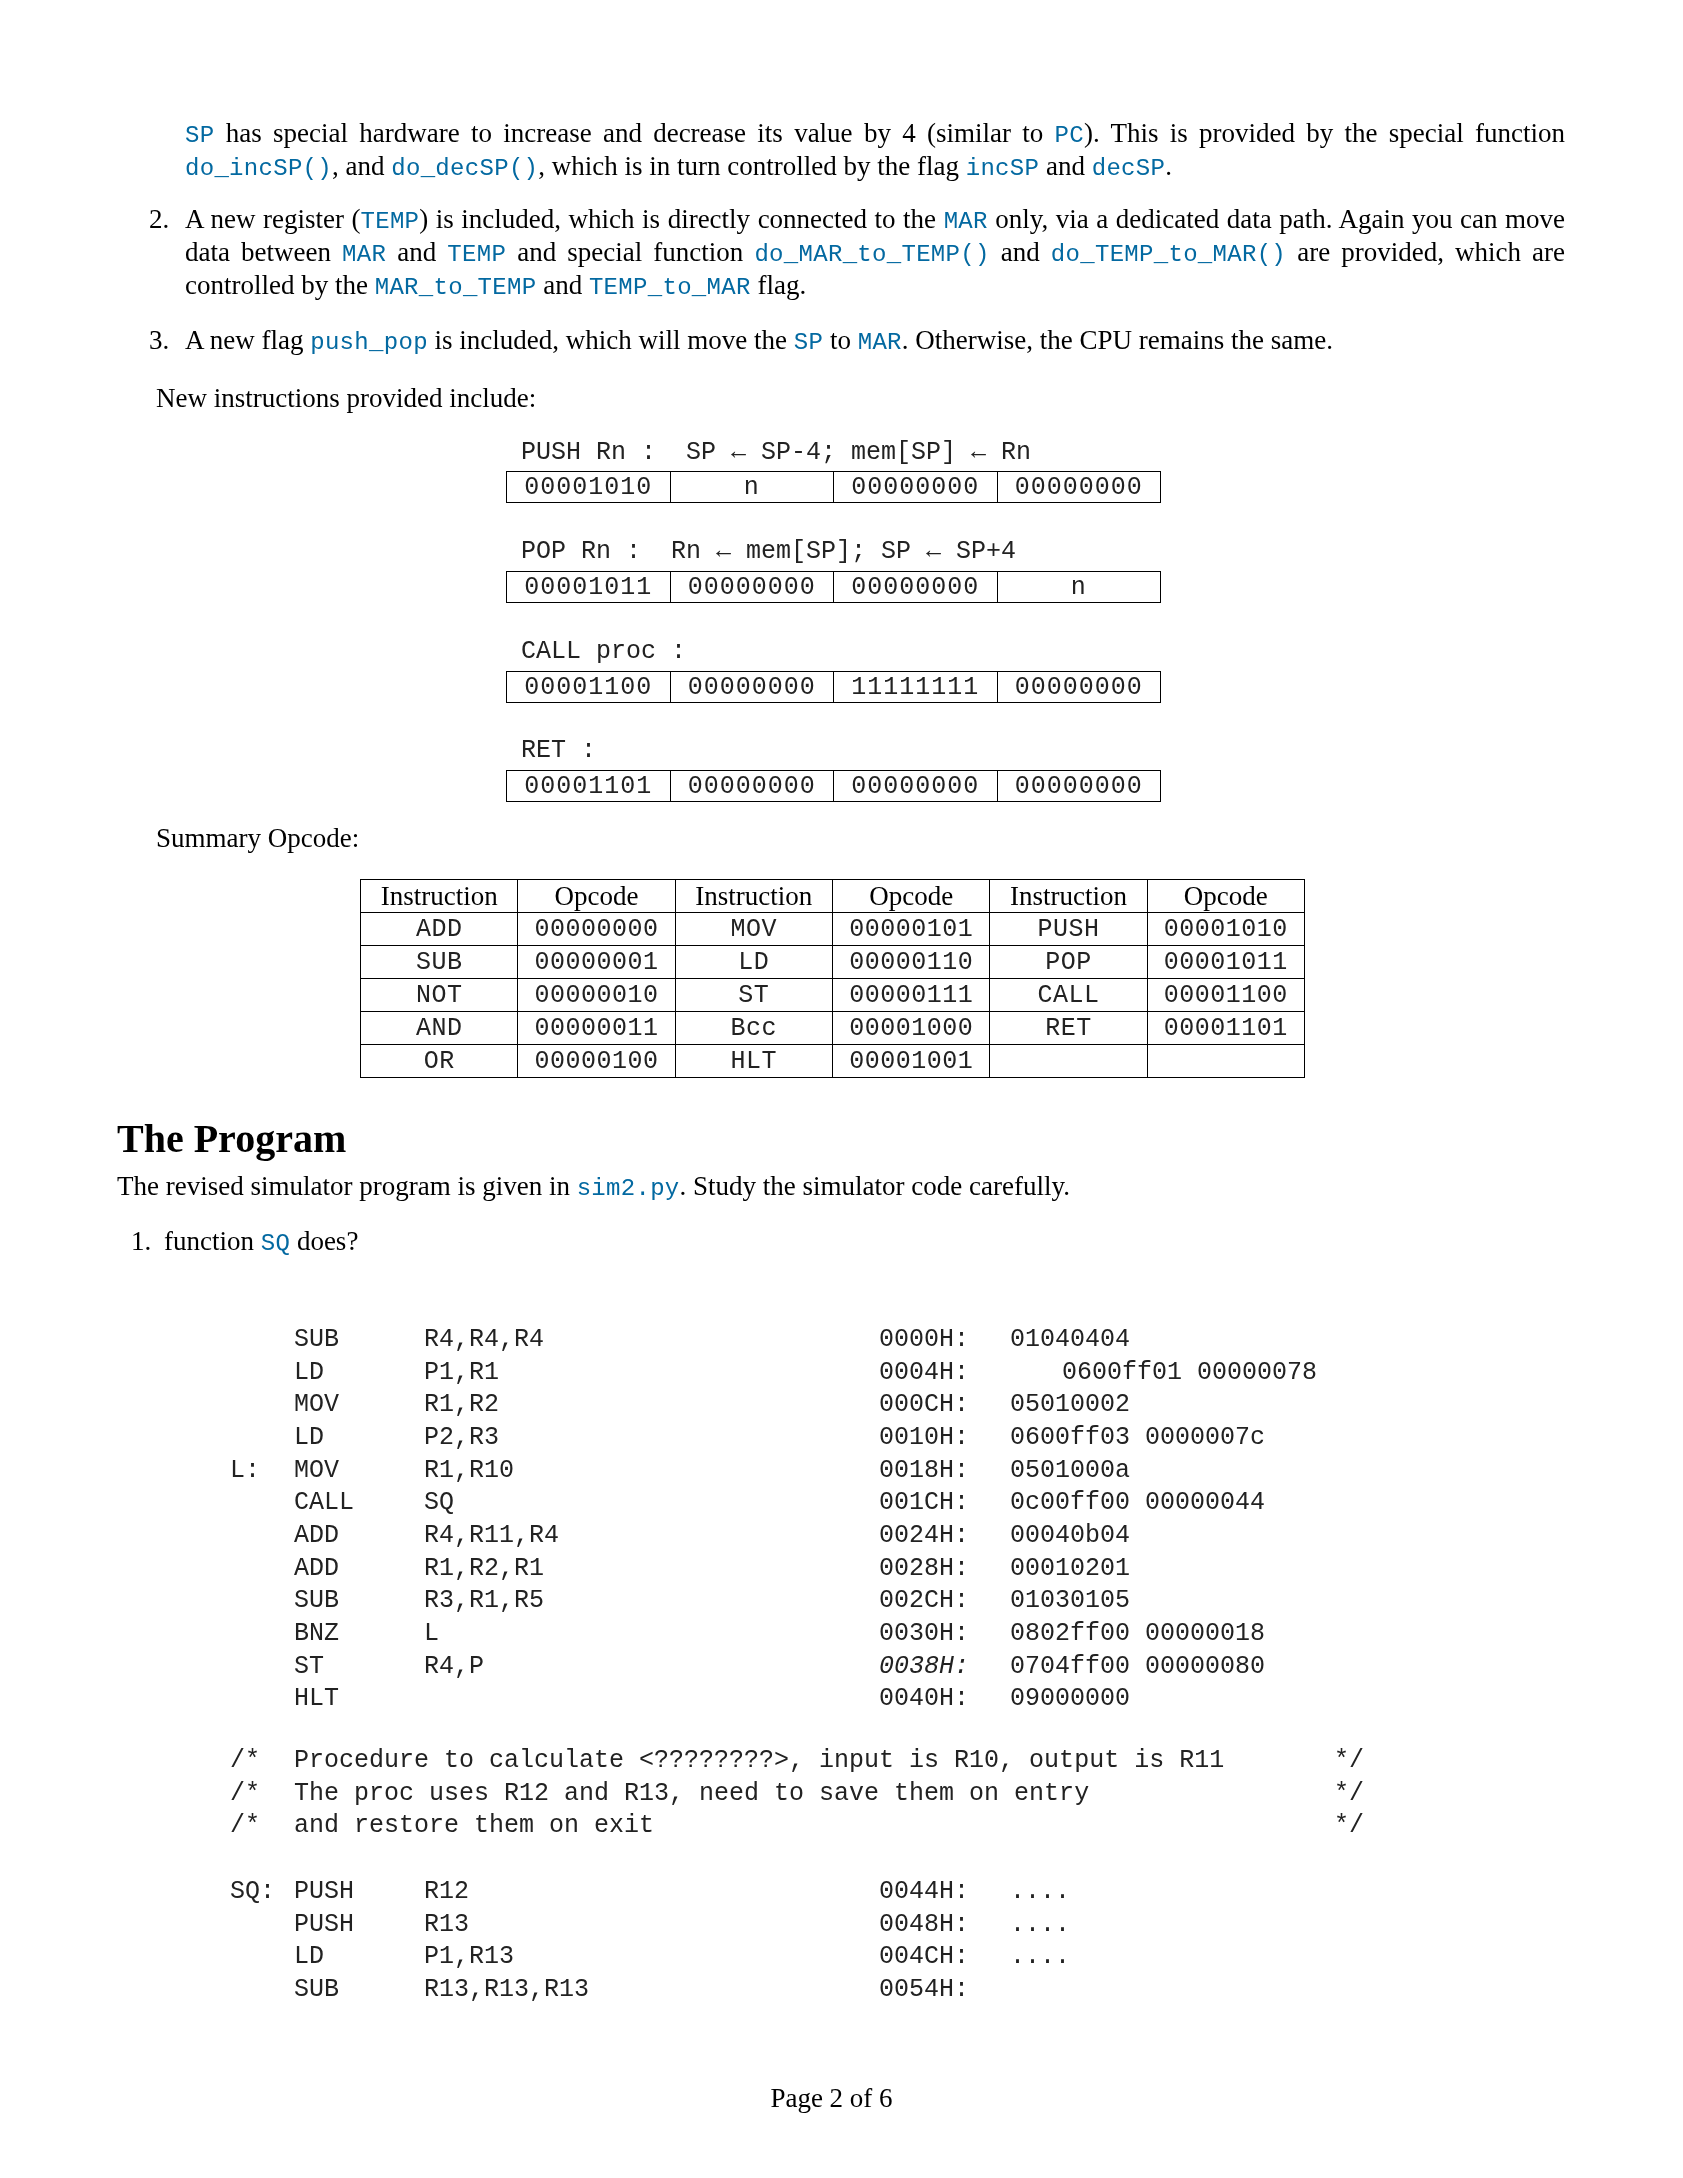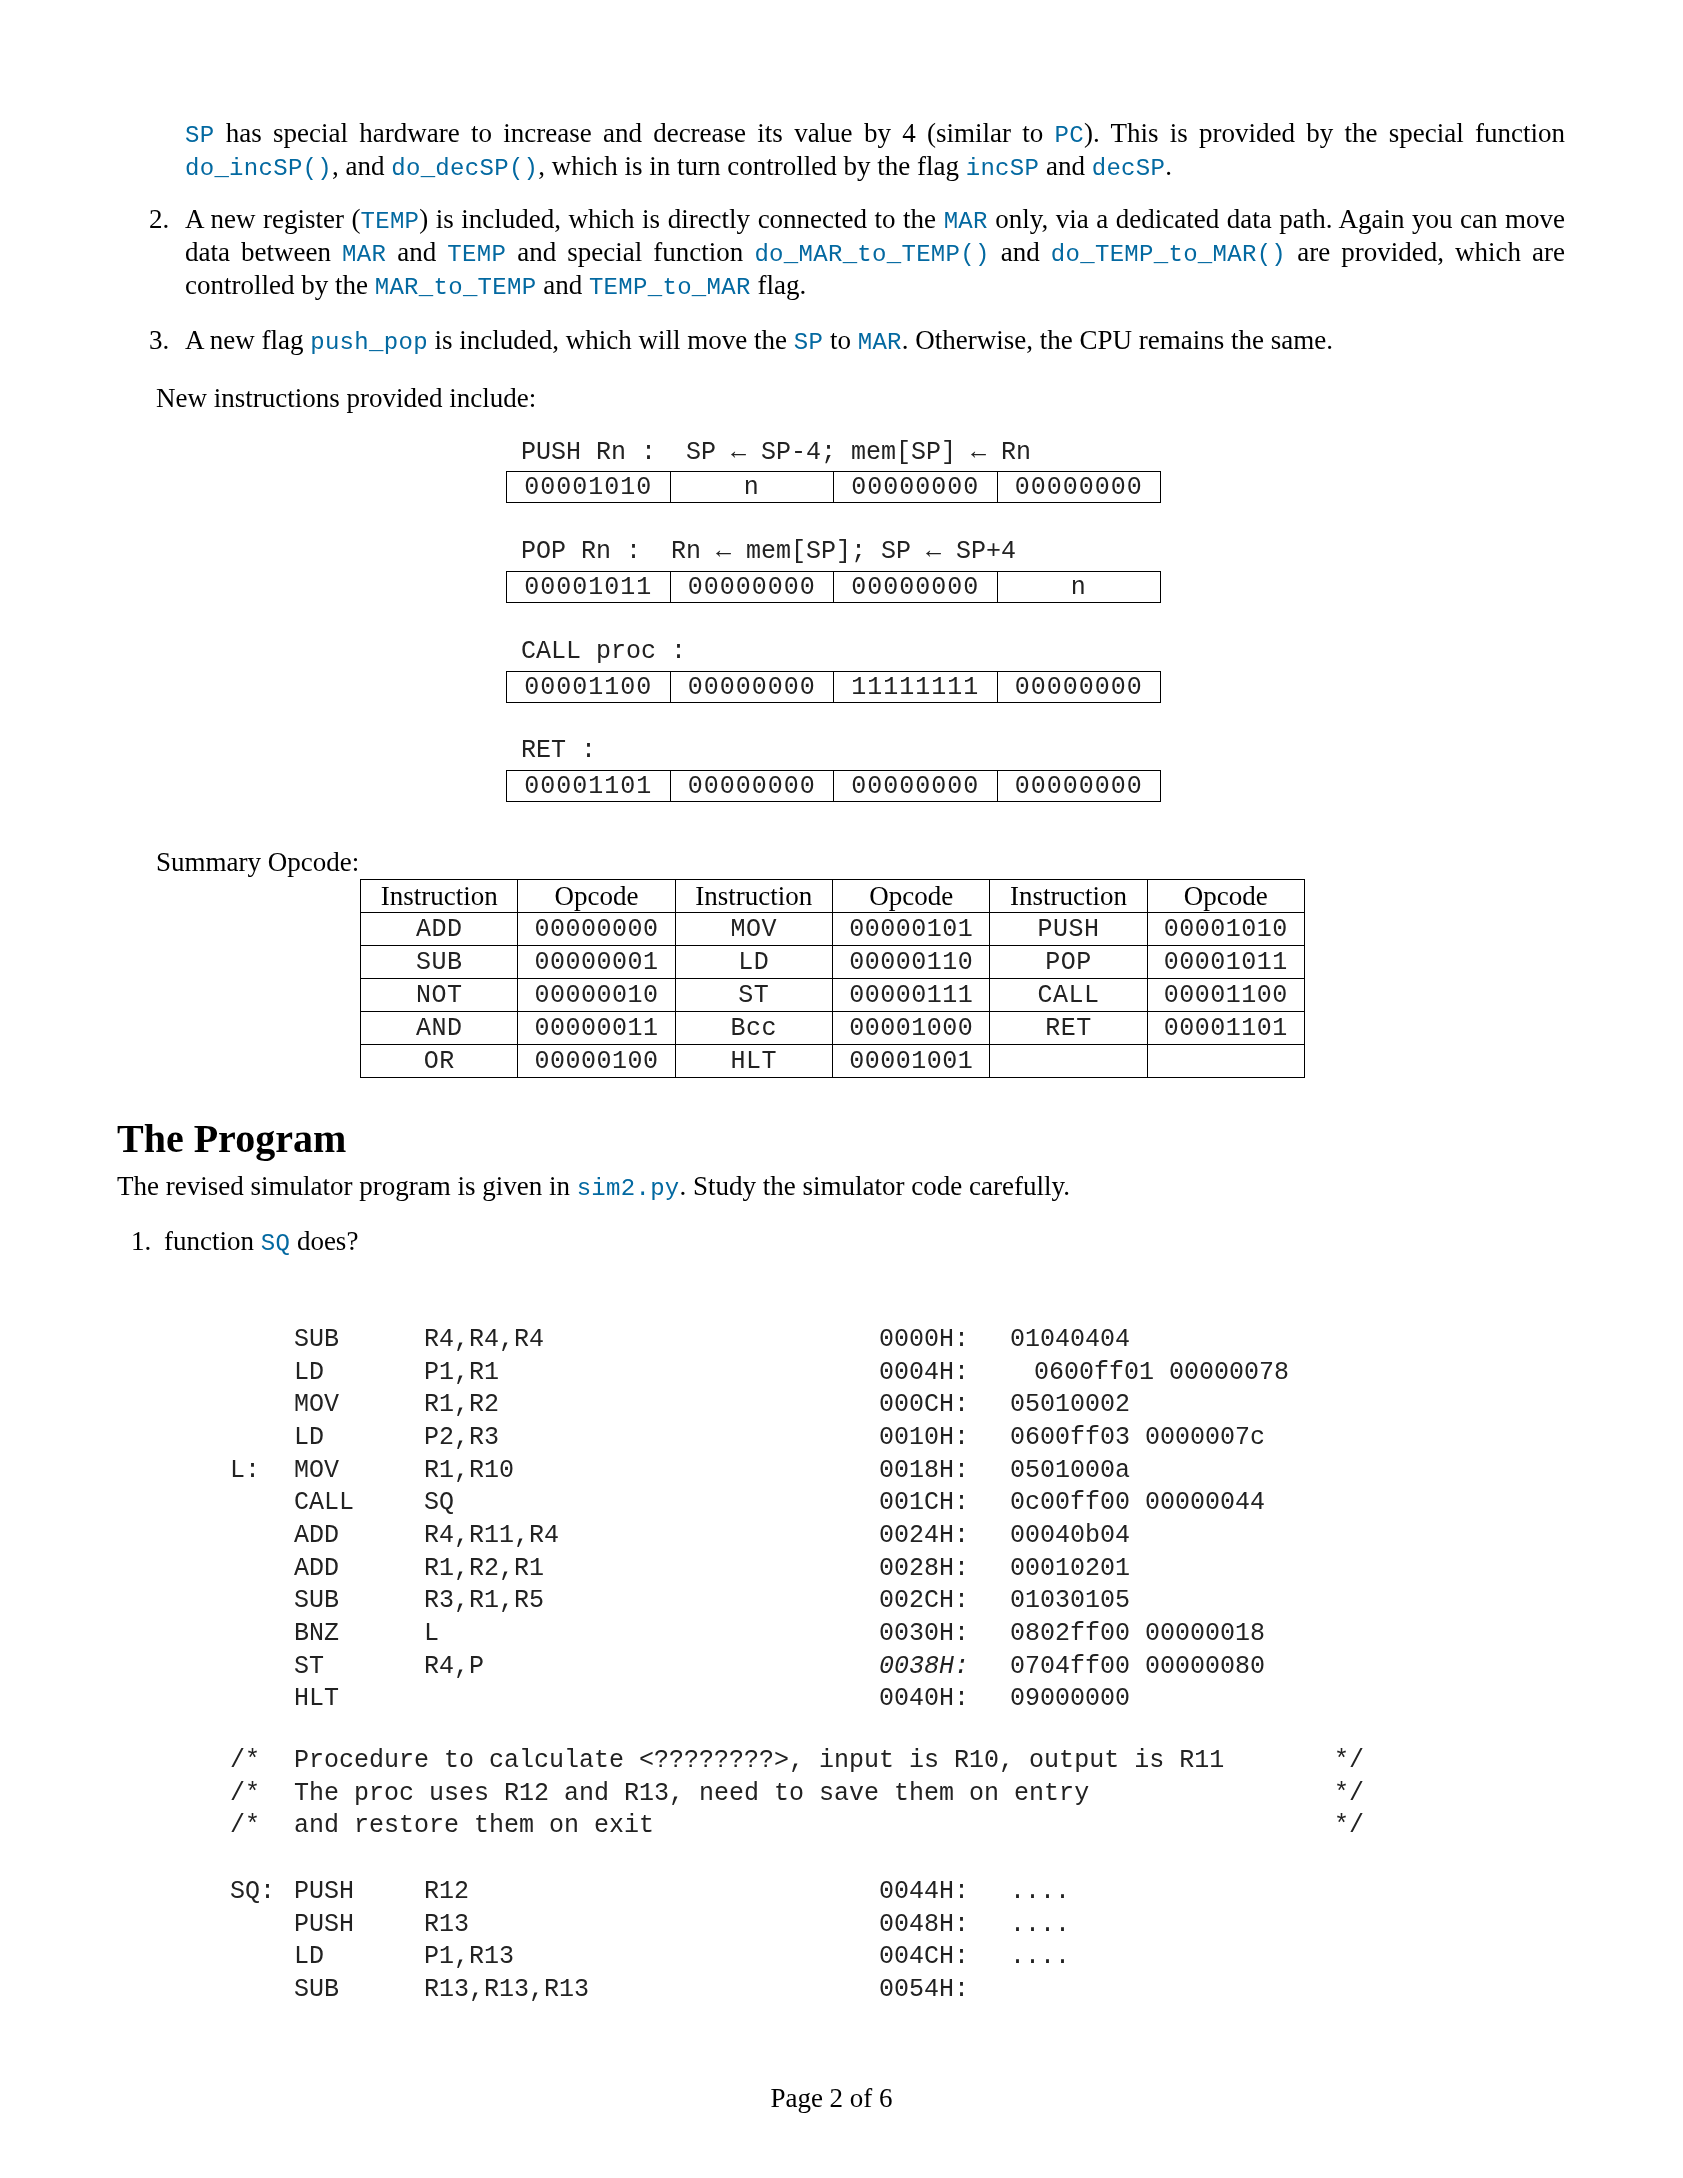--- a/index.html
+++ b/index.html
@@ -91,21 +91,21 @@
   <tbody>
       <tr>
     <td>00001101</td>
     <td>00000000</td>
     <td>00000000</td>
     <td>00000000</td>
   </tr>
 </tbody>
   </table>
 
-<div class="abs serif" style="left:156px; top:822px;margin-top:24px;">Summary Opcode:</div>
+<div class="abs serif" style="left:156px; top:822px;">Summary Opcode:</div>
 
 <table class="ops">
   <thead>
     <tr>
       <th>Instruction</th>
       <th>Opcode</th>
       <th>Instruction</th>
       <th>Opcode</th>
       <th>Instruction</th>
       <th>Opcode</th>
@@ -172,21 +172,21 @@
       <span class="code" style="left: 294px; top: 0px;">SUB</span>
       <span class="code" style="left: 424px; top: 0px;">R4,R4,R4</span>
       <span class="code" style="left: 879px; top: 0px;">0000H:</span>
       <span class="code" style="left: 1010px; top: 0px;">01040404</span>
     </div>
     <div style="position: absolute; top: 33px; left: 0px;">
       <span class="code" style="left: 230px; top: 0px;"></span>
       <span class="code" style="left: 294px; top: 0px;">LD</span>
       <span class="code" style="left: 424px; top: 0px;">P1,R1</span>
       <span class="code" style="left: 879px; top: 0px;">0004H:</span>
-      <span class="code" style="left: 1034px; top: 0px; font-family: Liberation Mono, monospace;">0600ff01 00000078</span>
+      <span class="code" style="left: 1062px; top: 0px; font-family: Liberation Mono, monospace;">0600ff01 00000078</span>
     </div>
     <div style="position: absolute; top: 65px; left: 0px;">
       <span class="code" style="left: 230px; top: 0px;"></span>
       <span class="code" style="left: 294px; top: 0px;">MOV</span>
       <span class="code" style="left: 424px; top: 0px;">R1,R2</span>
       <span class="code" style="left: 879px; top: 0px;">000CH:</span>
       <span class="code" style="left: 1010px; top: 0px;">05010002</span>
     </div>
     <div style="position: absolute; top: 98px; left: 0px;">
       <span class="code" style="left: 230px; top: 0px;"></span>

